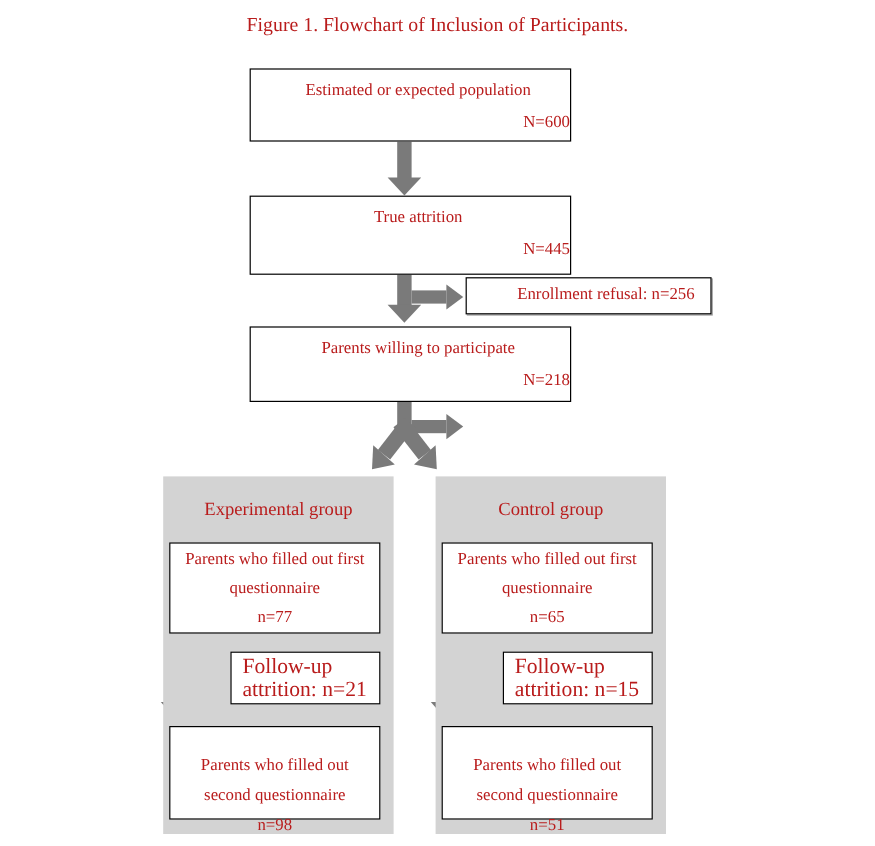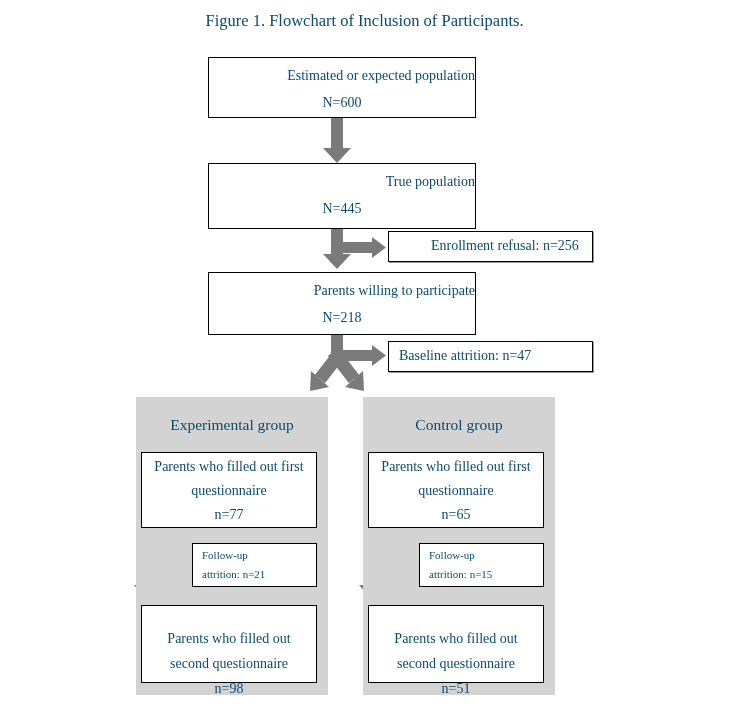--- a/index.html
+++ b/index.html
@@ -2,41 +2,41 @@
 <html><head>
 <meta charset="utf-8">
 <style>
   html, body { margin: 0; padding: 0; background: #ffffff; }
   .page {
     position: relative;
     width: 729px;
     height: 705px;
     background: #ffffff;
     font-family: "Liberation Serif", serif;
-    color: #0c4a6e;
+    color: #b91c1c;
     overflow: hidden;
   }
   .title {
     position: absolute;
     top: 11px; left: 0;
     width: 729px;
     text-align: center;
     font-size: 16.5px;
   }
   .arrows { position: absolute; top: 0; left: 0; }
   .box {
     position: absolute;
     box-sizing: border-box;
     background: #ffffff;
     border: 1px solid #000000;
     font-size: 14px;
   }
   .main-box { width: 268px; left: 208px; padding-top: 6px; }
-  .main-box .label { text-align: right; padding-left: 13px; line-height: 24px; }
-  .main-box .nval { text-align: center; line-height: 30px; }
+  .main-box .label { text-align: center; padding-left: 13px; line-height: 24px; }
+  .main-box .nval { text-align: right; line-height: 30px; }
   .side-box {
     left: 388px; width: 205px; height: 31px;
     line-height: 28px;
     padding-left: 10px;
     box-shadow: 1px 1px 0 #999999;
   }
   .column {
     position: absolute;
     top: 397px;
     width: 192px;
@@ -57,21 +57,21 @@
     box-sizing: border-box;
     background: #ffffff;
     border: 1px solid #000000;
     font-size: 14px;
     text-align: center;
   }
   .first-box  { left: 5px; top: 55px;  width: 176px; height: 76px; padding-top: 2px; line-height: 24px; }
   .followup-box {
     left: 56px; top: 146px; width: 125px; height: 44px;
     text-align: left; padding: 2px 0 0 9px;
-    font-size: 11px; line-height: 19px;
+    font-size: 18px; line-height: 19px;
   }
   .second-box { left: 5px; top: 208px; width: 176px; height: 78px; padding-top: 20px; line-height: 25px; }
 </style>
 </head>
 <body>
 
 <div class="page">
 
   <div class="title">Figure 1. Flowchart of Inclusion of Participants.</div>
 
@@ -130,36 +130,33 @@
       <path d="M333,352 L354,379"></path>
     </g>
   </svg>
 
   <div class="box main-box" style="top:57px; height:61px;">
     <div class="label">Estimated or expected population</div>
     <div class="nval">N=600</div>
   </div>
 
   <div class="box main-box" style="top:163px; height:66px;">
-    <div class="label">True population</div>
+    <div class="label">True attrition</div>
     <div class="nval">N=445</div>
   </div>
 
   <div class="box side-box" style="top:231px;padding-left:42px;">
     <span>Enrollment refusal: n=256</span>
   </div>
 
   <div class="box main-box" style="top:272px; height:63px;">
     <div class="label">Parents willing to participate</div>
     <div class="nval">N=218</div>
   </div>
 
-  <div class="box side-box" style="top:341px;">
-    <span>Baseline attrition: n=47</span>
-  </div>
 
   <div class="column col-left">
     <div class="group-header">Experimental group</div>
     <div class="col-box first-box">
       <div>Parents who filled out first</div>
       <div>questionnaire</div>
       <div>n=77</div>
     </div>
     <div class="col-box followup-box">
       <div>Follow-up</div>

